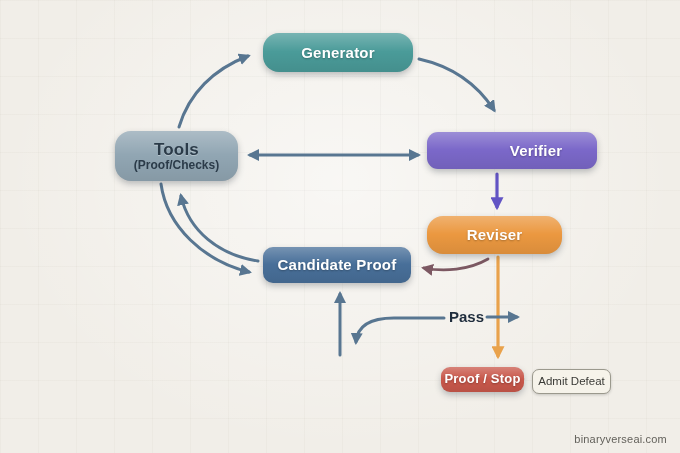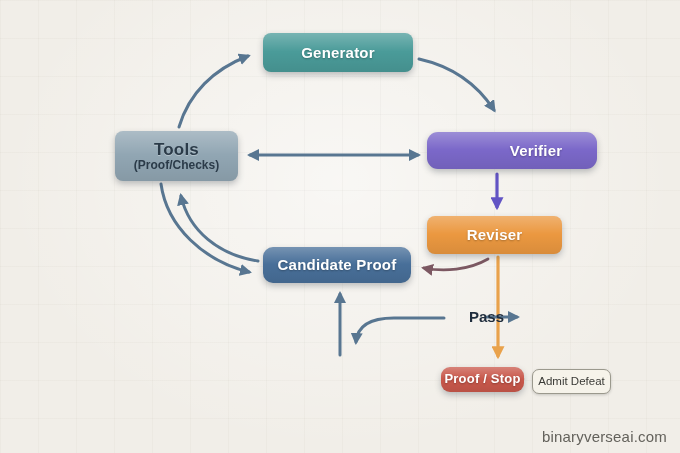--- a/index.html
+++ b/index.html
@@ -9,43 +9,43 @@
     background-color:#f1eee8;
     background-image:
       linear-gradient(rgba(125,118,100,0.045) 1px, transparent 1px),
       linear-gradient(90deg, rgba(125,118,100,0.045) 1px, transparent 1px),
       radial-gradient(ellipse at 50% 40%, rgba(255,255,255,0.55), rgba(255,255,255,0) 70%);
     background-size:38px 38px, 38px 38px, 100% 100%;
   }
   .edges{position:absolute;left:0;top:0;width:680px;height:453px;pointer-events:none;}
   .node{
     position:absolute;display:flex;flex-direction:column;align-items:center;justify-content:center;
-    border-radius:8px;
+    border-radius:16px;
     box-shadow:0 3px 6px rgba(50,60,70,0.30);
     background-image:linear-gradient(180deg, rgba(255,255,255,0.25), rgba(255,255,255,0) 48%, rgba(0,0,0,0.08));
   }
   .nlabel{
     color:#ffffff;font-weight:bold;font-size:15px;letter-spacing:0.2px;
     text-shadow:0 1px 2px rgba(0,0,0,0.28);white-space:nowrap;line-height:1.15;
   }
   .tools-node .nlabel{color:#2b3b49;text-shadow:0 1px 0 rgba(255,255,255,0.3);font-size:17px;}
   .nsub{color:#2b3b49;font-size:12px;font-weight:600;white-space:nowrap;line-height:1.1;}
   .small-node{border-radius:9px;}
   .small-node .nlabel{font-size:13px;}
   .admit-node{
     border-radius:5px;border:1px solid #9b998d;
     box-shadow:0 1px 3px rgba(0,0,0,0.18);
     background-image:none;
   }
   .admit-node .nlabel{font-weight:normal;font-size:11.5px;text-shadow:none;letter-spacing:0;}
   .edge-label{
-    position:absolute;font-weight:bold;font-size:15px;white-space:nowrap;margin-left:20px;
+    position:absolute;font-weight:bold;font-size:15px;white-space:nowrap;
   }
   .watermark{
-    position:absolute;right:13px;bottom:8px;font-size:15px;letter-spacing:0.2px;
+    position:absolute;right:13px;bottom:8px;font-size:11px;letter-spacing:0.2px;
   }
 </style>
 </head>
 <body>
 
 <div class="stage" style="background-color: rgb(241, 238, 232);">
 
   <svg class="edges" viewBox="0 0 680 453">
     <defs>
       <marker id="ah-slate" viewBox="0 0 10 10" refX="7.5" refY="5" markerWidth="12" markerHeight="12" markerUnits="userSpaceOnUse" orient="auto-start-reverse">

